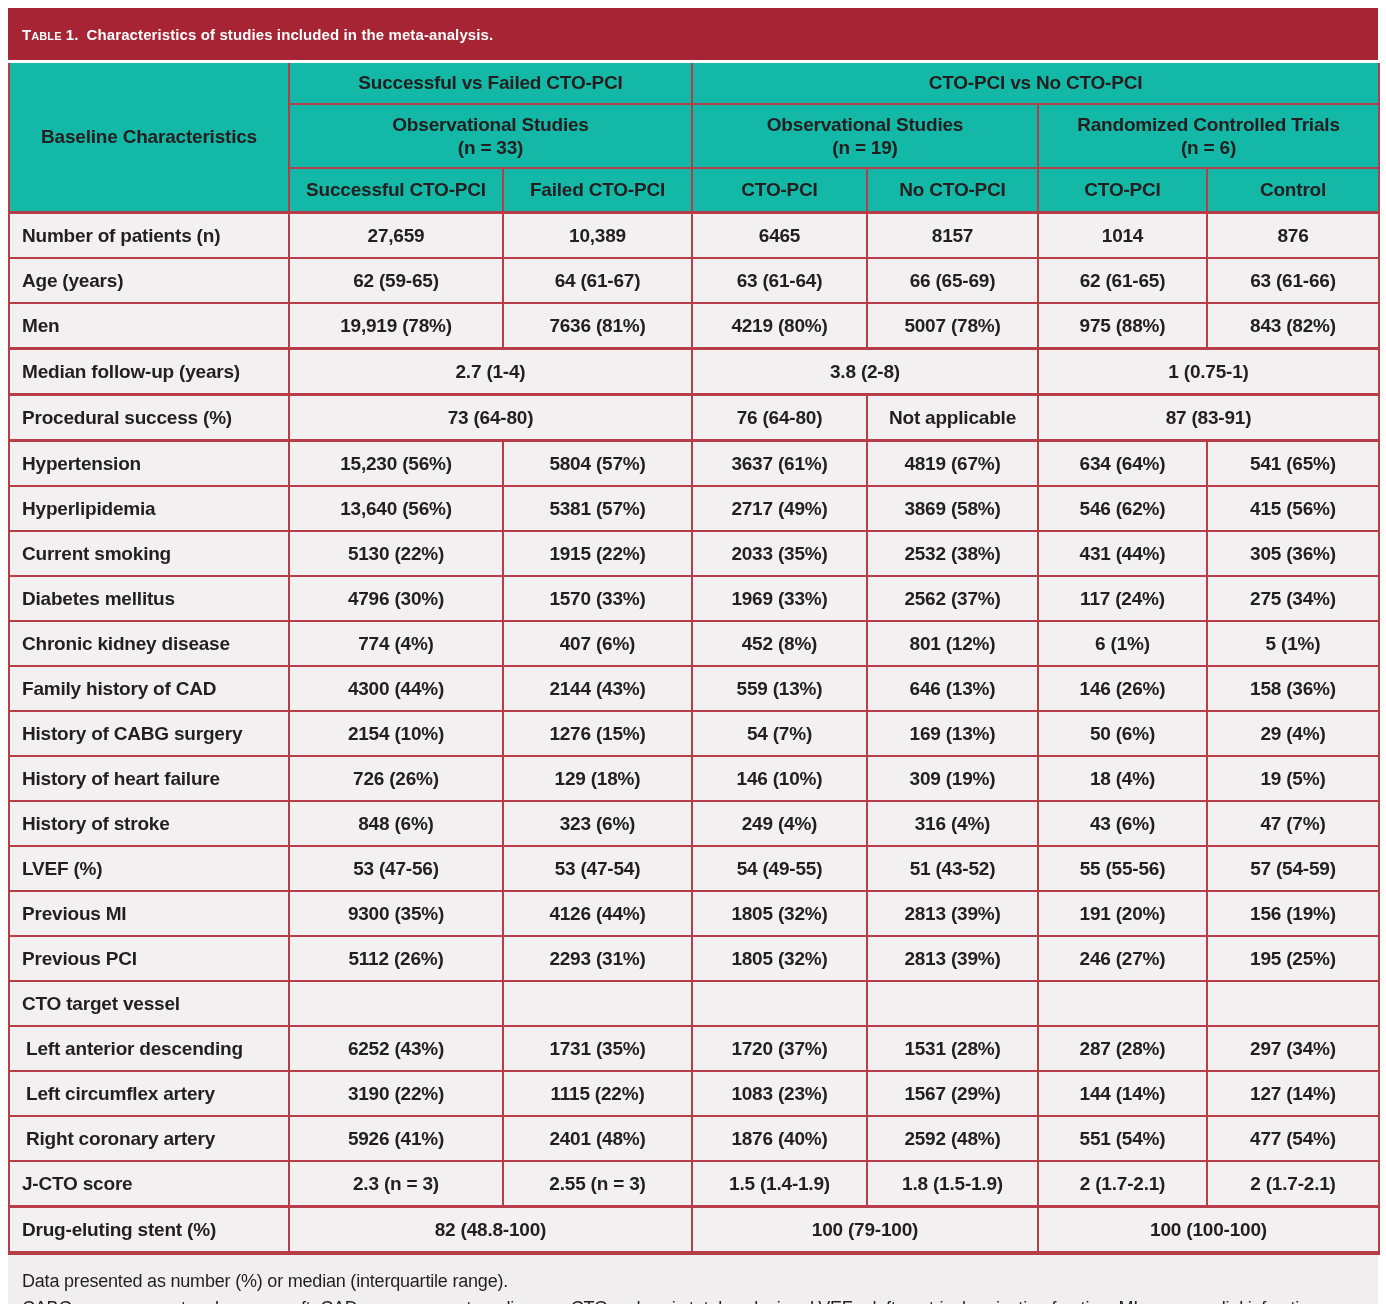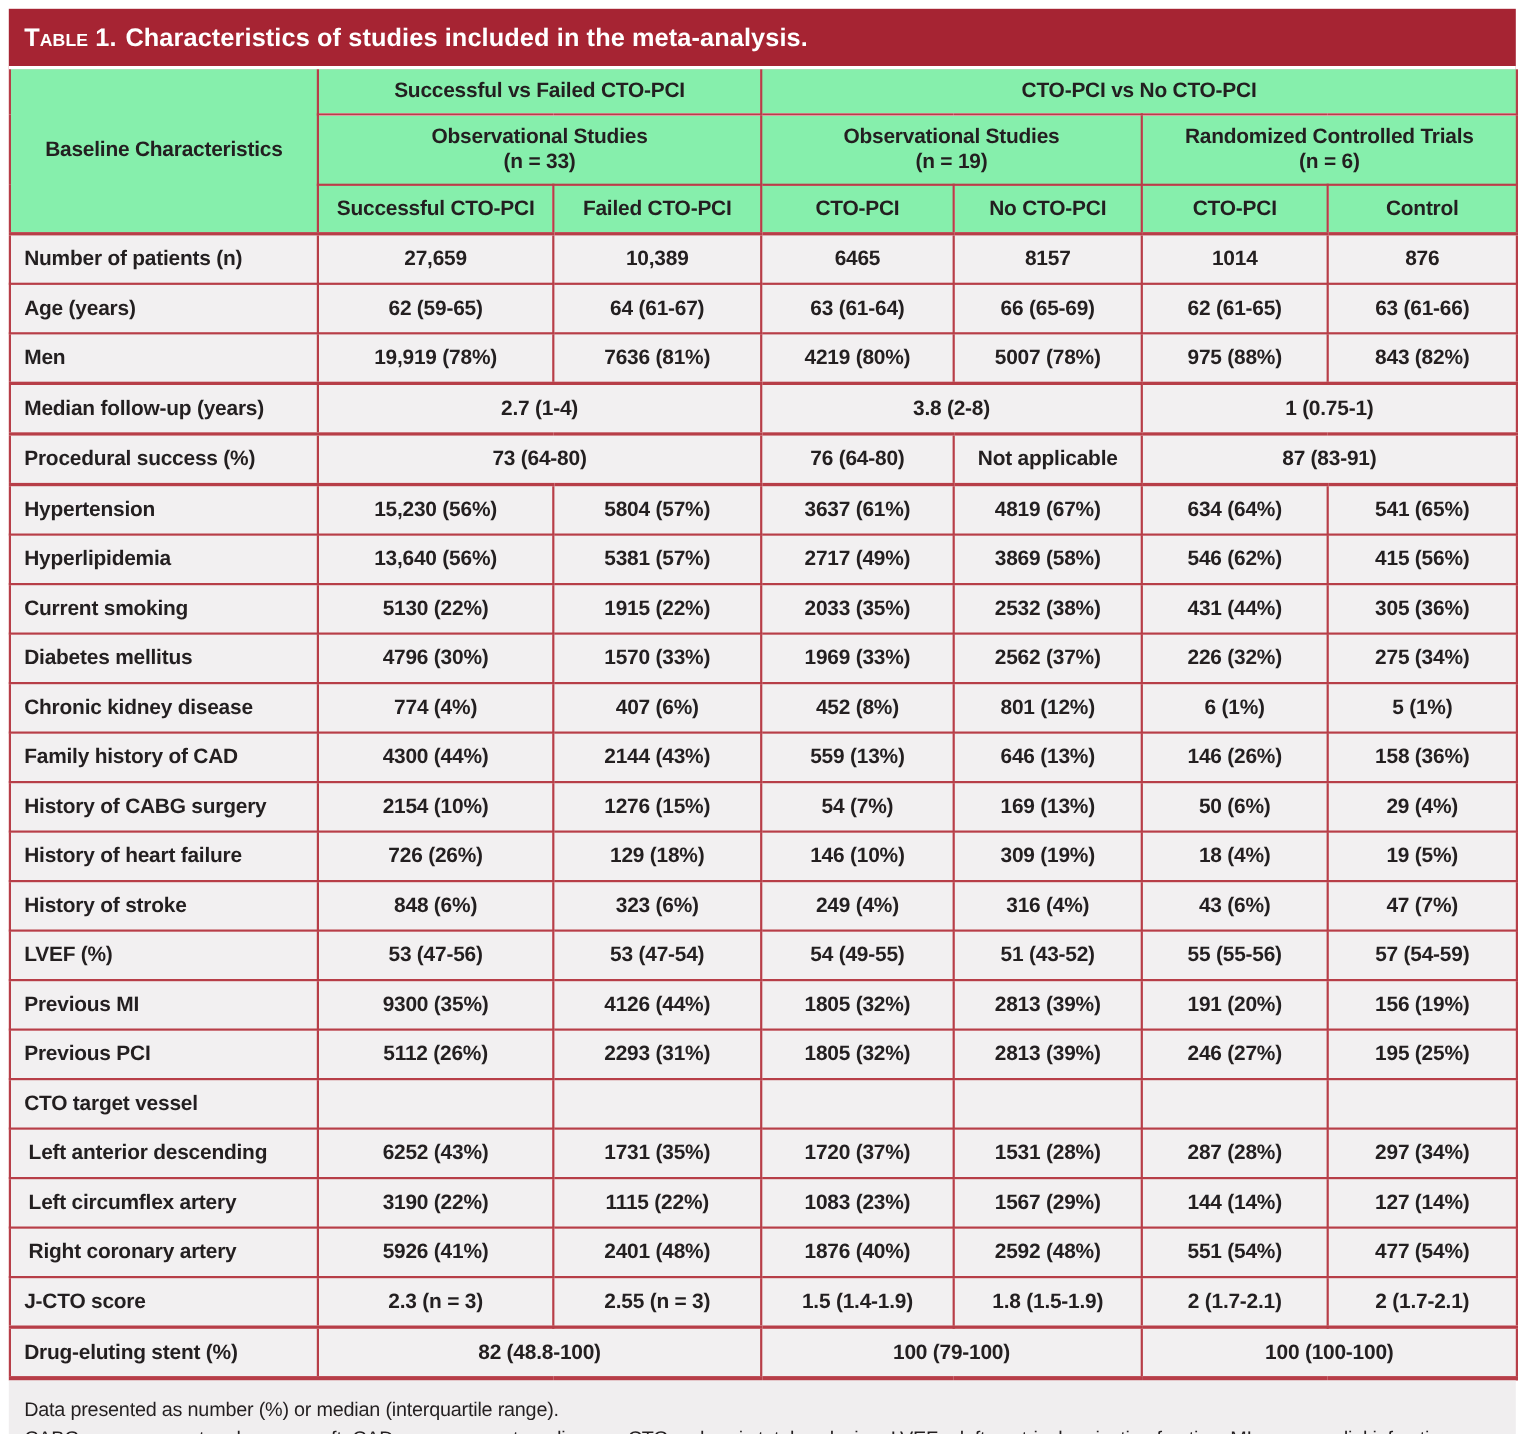--- a/index.html
+++ b/index.html
@@ -13,21 +13,21 @@
 
   
   .banner {
     box-sizing: border-box;
     width: 1370px; height: 55px;
     background: #A62433;
     border-bottom: 3px solid #ffffff;
     color: #ffffff;
     display: flex; align-items: center;
     padding-left: 14px;
-    font-size: 23px; font-weight: bold;
+    font-size: 15px; font-weight: bold;
     letter-spacing: 0.1px;
   }
   .banner .caps { font-variant: small-caps; margin-right: 8px; }
 
   
   table {
     width: 1370px;
     border-collapse: collapse;
     table-layout: fixed;
     color: #231F20;
@@ -42,21 +42,21 @@
 
   th, td {
     border: 2px solid #B73E48;
     font-size: 19px;
     font-weight: bold;
     text-align: center;
     padding: 2px 4px;
     letter-spacing: -0.2px;
     overflow: hidden;
   }
-  thead th { background: #86efac; }
+  thead th { background: #14b8a6; }
   thead tr.h1 th { height: 36px; border-top: 0; }
   thead tr.h2 th { height: 58px; }
   thead tr.h3 th { height: 38px; }
   thead .sub-line2 { margin-top: 1px; }
 
   tbody td { background: #F2F0F1; height: 39px; }
   tbody td.label { text-align: left; padding-left: 12px; }
   tbody td.indent { padding-left: 16px; }
   tbody tr:first-child td { border-top-width: 3px; }
   tbody tr.thick td { border-top-width: 3px; }
@@ -190,21 +190,21 @@
           <td>2532 (38%)</td>
           <td>431 (44%)</td>
           <td>305 (36%)</td>
         </tr>
         <tr>
           <td class="label">Diabetes mellitus</td>
           <td>4796 (30%)</td>
           <td>1570 (33%)</td>
           <td>1969 (33%)</td>
           <td>2562 (37%)</td>
-          <td>226 (32%)</td>
+          <td>117 (24%)</td>
           <td>275 (34%)</td>
         </tr>
         <tr>
           <td class="label">Chronic kidney disease</td>
           <td>774 (4%)</td>
           <td>407 (6%)</td>
           <td>452 (8%)</td>
           <td>801 (12%)</td>
           <td>6 (1%)</td>
           <td>5 (1%)</td>

